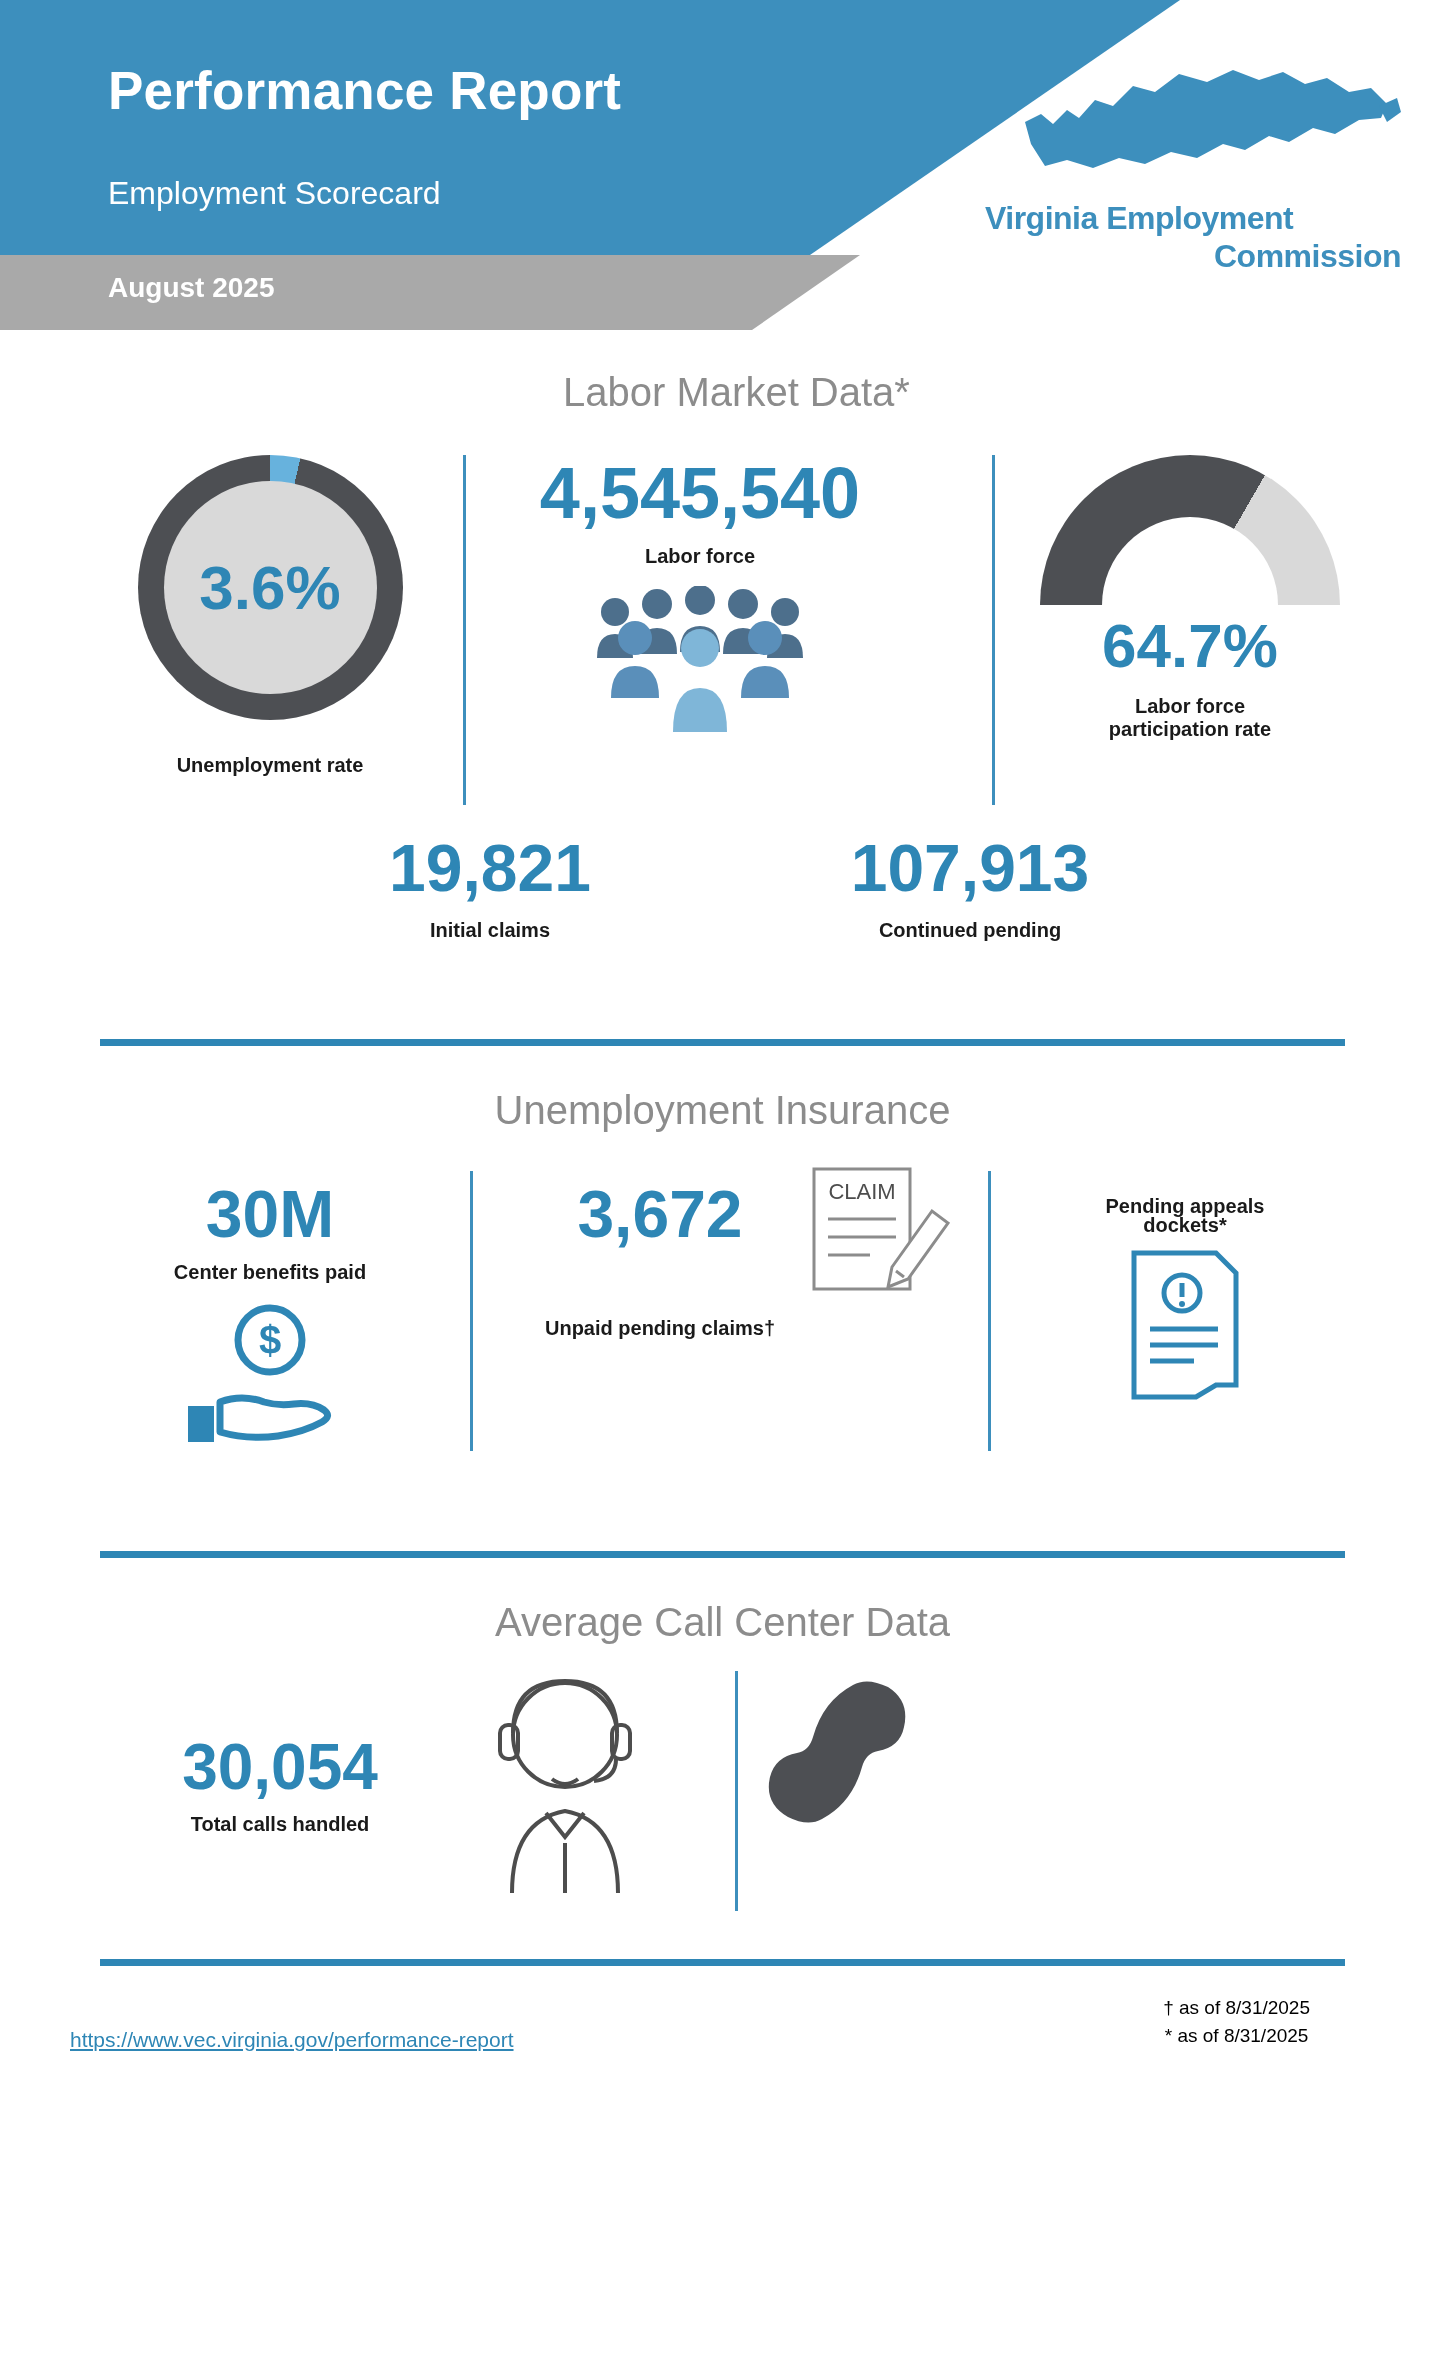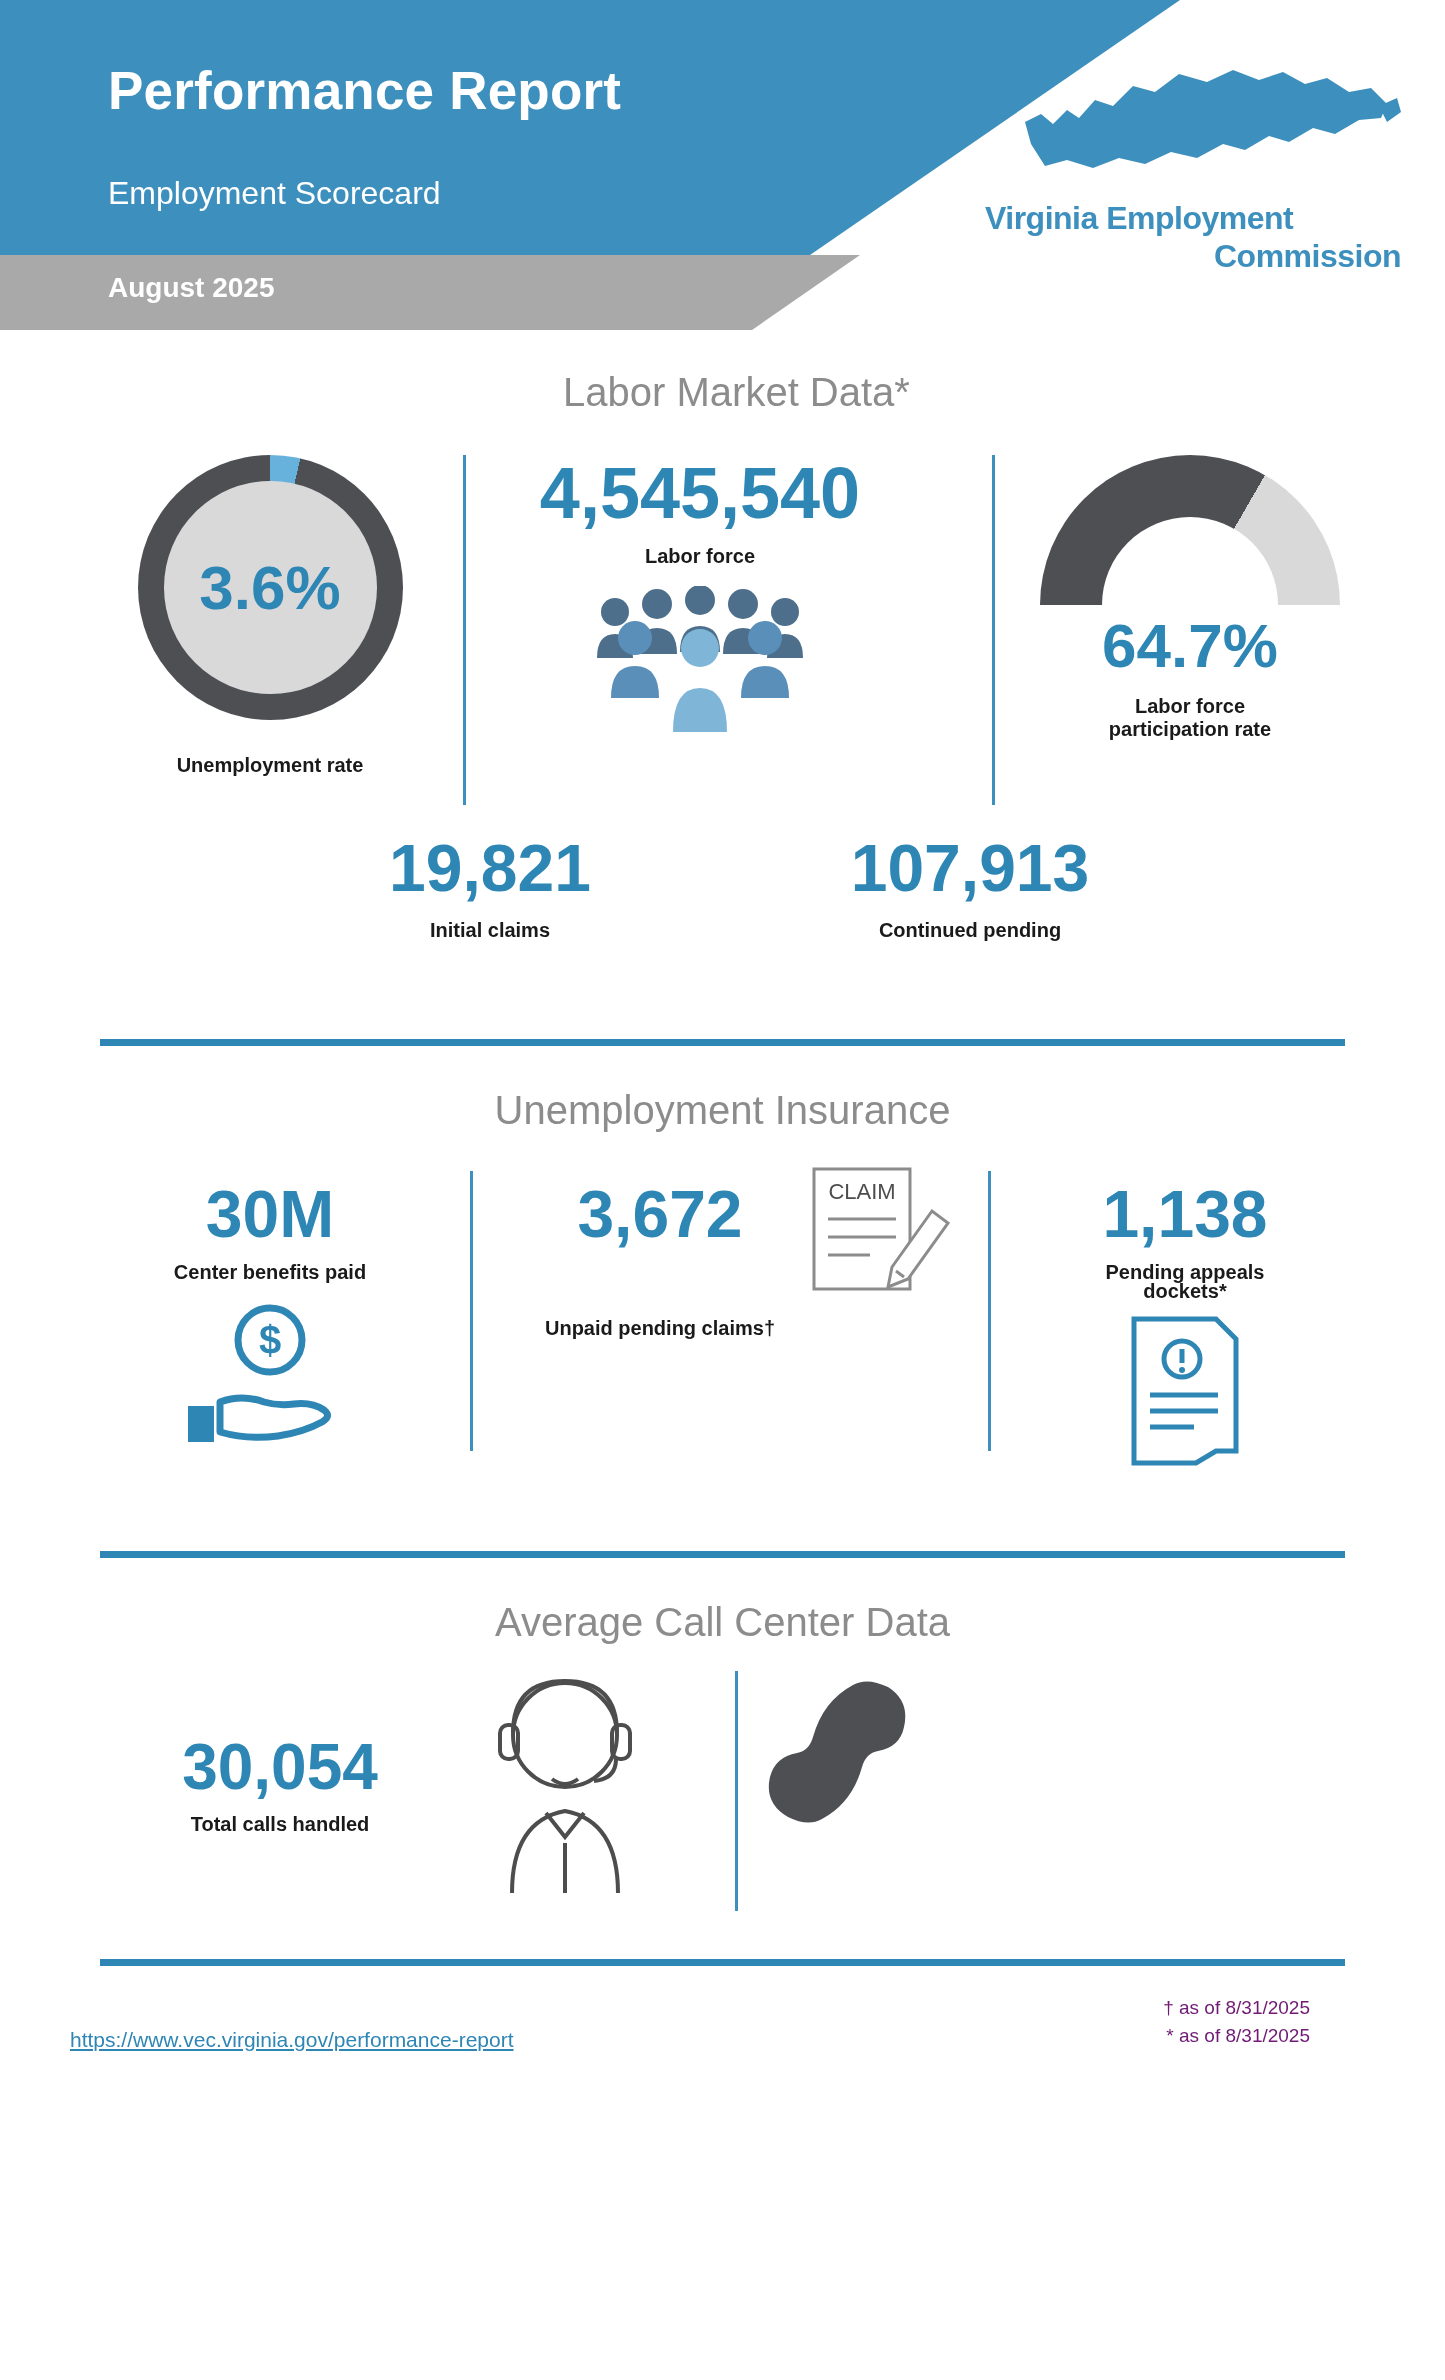--- a/index.html
+++ b/index.html
@@ -326,23 +326,23 @@
     left: 70px;
     top: 62px;
     font-size: 21px;
     color: #2e86b5;
     text-decoration: underline;
   }
   .footnotes {
     position: absolute;
     right: 135px;
     top: 28px;
-    text-align: right;
+    text-align: center;
     font-size: 19px;
-    color: #701a75;
+    color: #000000;
     line-height: 1.45;
   }
 </style>
 </head>
 <body>
 
 <div class="page">
 
   <div class="header">
     <div class="header-blue"></div>
@@ -460,21 +460,20 @@
         <rect x="14" y="6" width="96" height="120" fill="#ffffff" stroke="#8c8c8c" stroke-width="3"></rect>
         <text x="62" y="36" font-size="22" fill="#4d4d4d" text-anchor="middle" font-family="Liberation Sans, sans-serif">CLAIM</text>
         <line x1="28" y1="56" x2="96" y2="56" stroke="#8c8c8c" stroke-width="3"></line>
         <line x1="28" y1="74" x2="96" y2="74" stroke="#8c8c8c" stroke-width="3"></line>
         <line x1="28" y1="92" x2="70" y2="92" stroke="#8c8c8c" stroke-width="3"></line>
         <path d="M92 104 L132 48 L148 60 L108 116 L88 124 Z" fill="#ffffff" stroke="#8c8c8c" stroke-width="3"></path>
         <line x1="96" y1="108" x2="104" y2="114" stroke="#8c8c8c" stroke-width="3"></line>
       </svg>
 
       <div class="ui-appeals">
-        <div class="stat-value ui-value">1,138</div>
         <div class="stat-label ui-label">Pending appeals</div>
         <div class="stat-label" style="margin-top:-4px;">dockets*</div>
         <svg width="130" height="155" viewBox="0 0 130 155" style="margin-top:10px;">
           <path d="M14 6 h82 l20 20 v112 h-20 l-20 12 h-62 z" fill="#ffffff" stroke="#2e86b5" stroke-width="5"></path>
           <circle cx="62" cy="46" r="18" fill="none" stroke="#2e86b5" stroke-width="5"></circle>
           <line x1="62" y1="36" x2="62" y2="50" stroke="#2e86b5" stroke-width="5"></line>
           <circle cx="62" cy="57" r="3" fill="#2e86b5"></circle>
           <line x1="30" y1="82" x2="98" y2="82" stroke="#2e86b5" stroke-width="5"></line>
           <line x1="30" y1="98" x2="98" y2="98" stroke="#2e86b5" stroke-width="5"></line>
           <line x1="30" y1="114" x2="74" y2="114" stroke="#2e86b5" stroke-width="5"></line>

